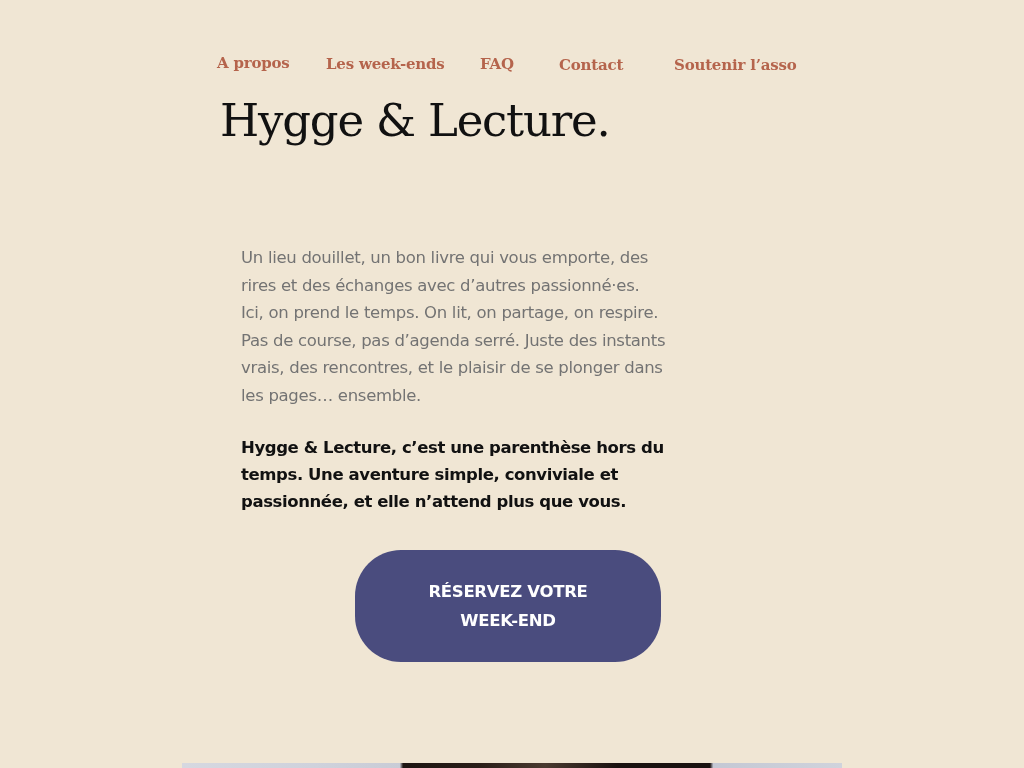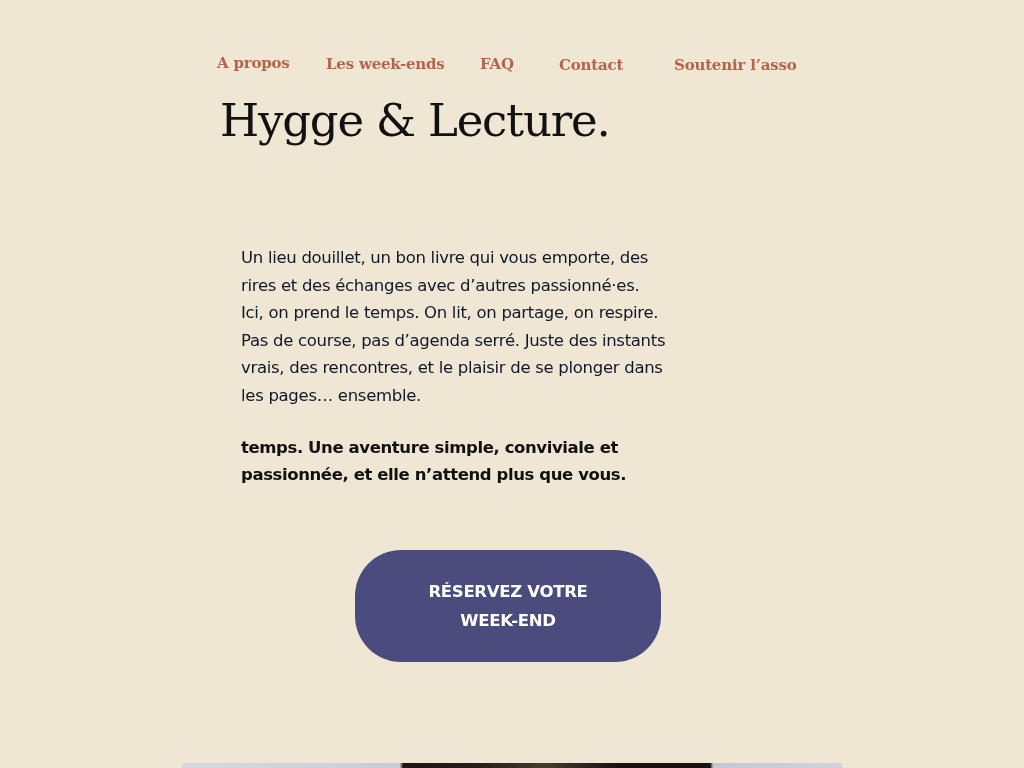--- a/index.html
+++ b/index.html
@@ -48,21 +48,21 @@
     }
     .intro {
       position: absolute;
       left: 241px;
       top: 244px;
       width: 540px;
       margin: 0;
       font-family: "DejaVu Sans", sans-serif;
       font-size: 16.5px;
       line-height: 27.5px;
-      color: #0f172a;
+      color: #737373;
       letter-spacing: -0.3px;
     }
     .intro span { display: block; white-space: nowrap; }
     .tagline {
       position: absolute;
       left: 241px;
       top: 434px;
       width: 500px;
       margin: 0;
       font-family: "DejaVu Sans", sans-serif;
@@ -126,20 +126,21 @@
 <p class="intro">
   <span>Un lieu douillet, un bon livre qui vous emporte, des</span>
   <span>rires et des échanges avec d’autres passionné·es.</span>
   <span>Ici, on prend le temps. On lit, on partage, on respire.</span>
   <span>Pas de course, pas d’agenda serré. Juste des instants</span>
   <span>vrais, des rencontres, et le plaisir de se plonger dans</span>
   <span>les pages… ensemble.</span>
 </p>
 
 <p class="tagline">
+  <span>Hygge &amp; Lecture, c’est une parenthèse hors du</span>
   <span>temps. Une aventure simple, conviviale et</span>
   <span>passionnée, et elle n’attend plus que vous.</span>
 </p>
 
 <button class="cta">
   <span>RÉSERVEZ VOTRE</span>
   <span>WEEK-END</span>
 </button>
 
 <div class="photo"></div>

